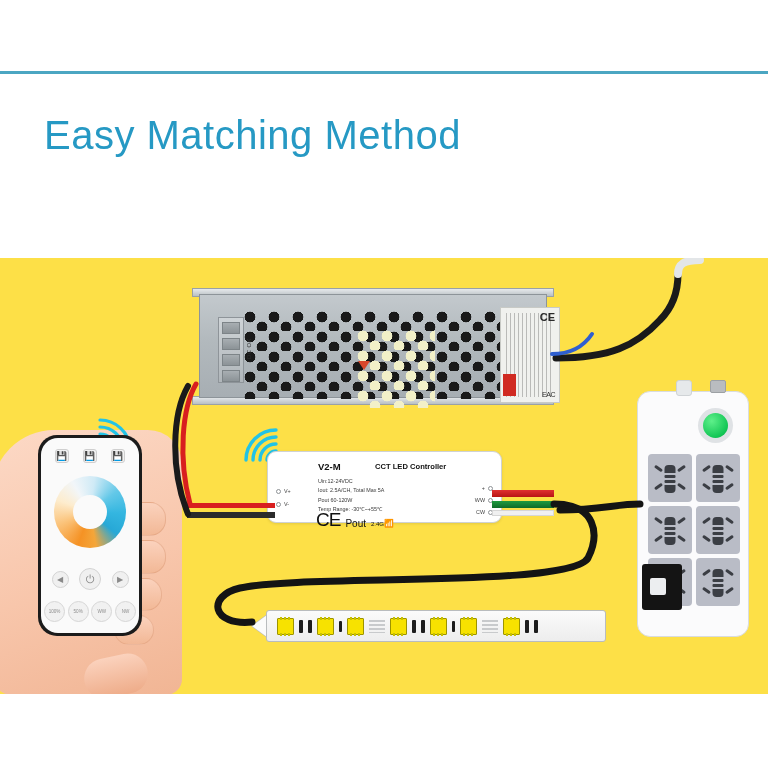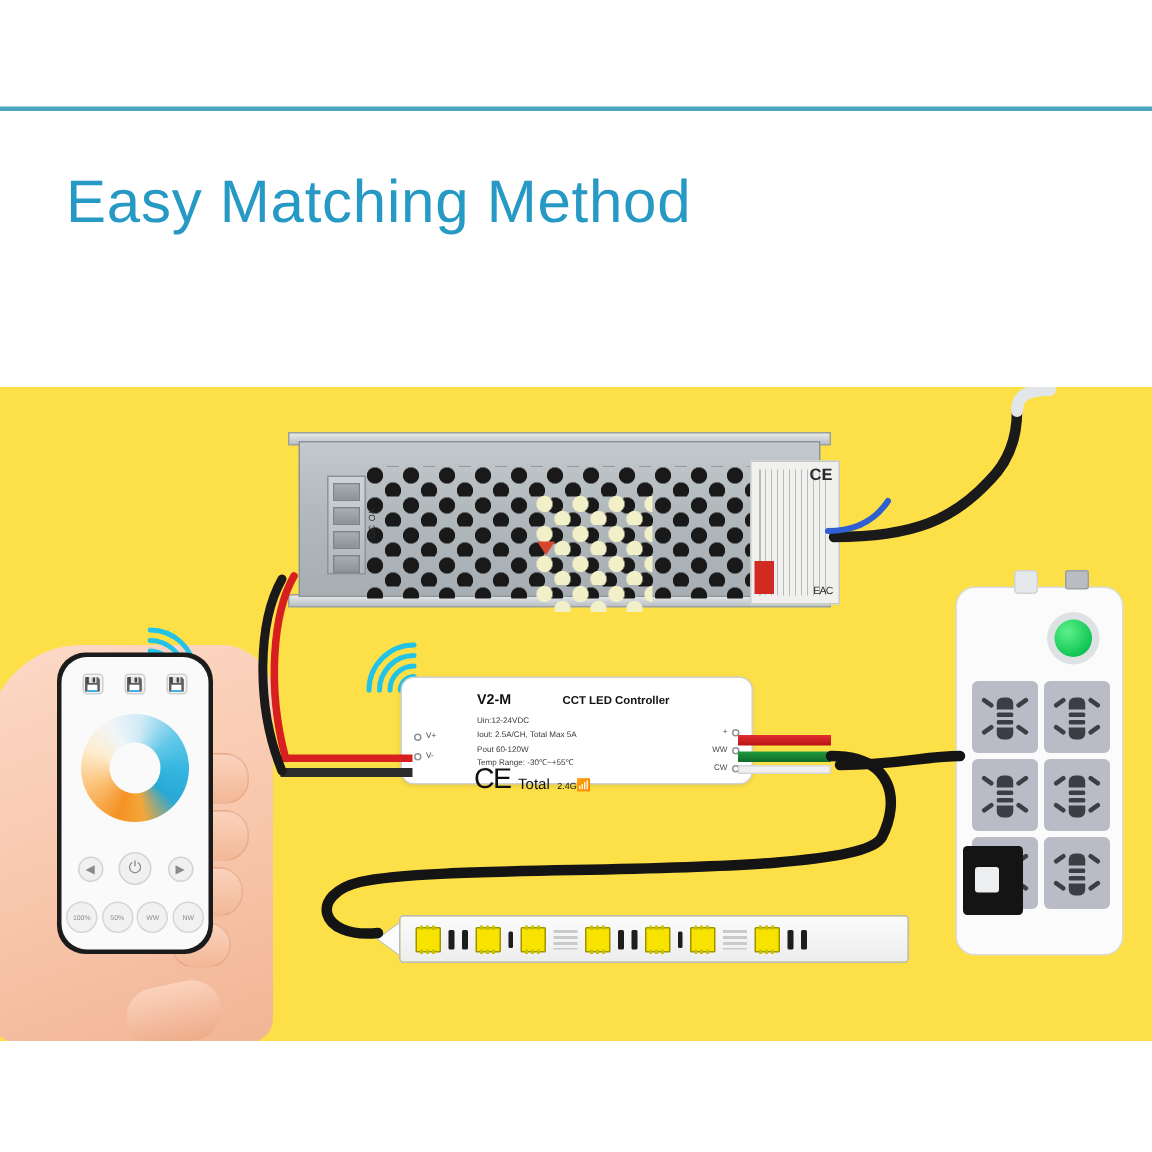--- a/index.html
+++ b/index.html
@@ -381,21 +381,21 @@
       <div class="ctrl-model">V2-M</div>
       <div class="ctrl-kind">CCT LED Controller</div>
       <div class="ctrl-specs">
         <div>Uin:12-24VDC</div>
         <div>Iout: 2.5A/CH, Total Max 5A</div>
         <div>Pout 60-120W</div>
         <div>Temp Range: -30℃~+55℃</div>
       </div>
       <div class="ctrl-marks">
         <span class="ce-mark">CE</span>
-        <span class="rohs">Total</span>
+        <span class="rohs">Pout</span>
         <span class="g24"><span>2.4G</span><span class="wv">📶</span></span>
       </div>
 
       <div class="pin" style="left:8px;top:36px">
         <span class="o"></span>
         <span>V+</span>
       </div>
       <div class="pin" style="left:8px;top:49px">
         <span class="o"></span>
         <span>V-</span>

